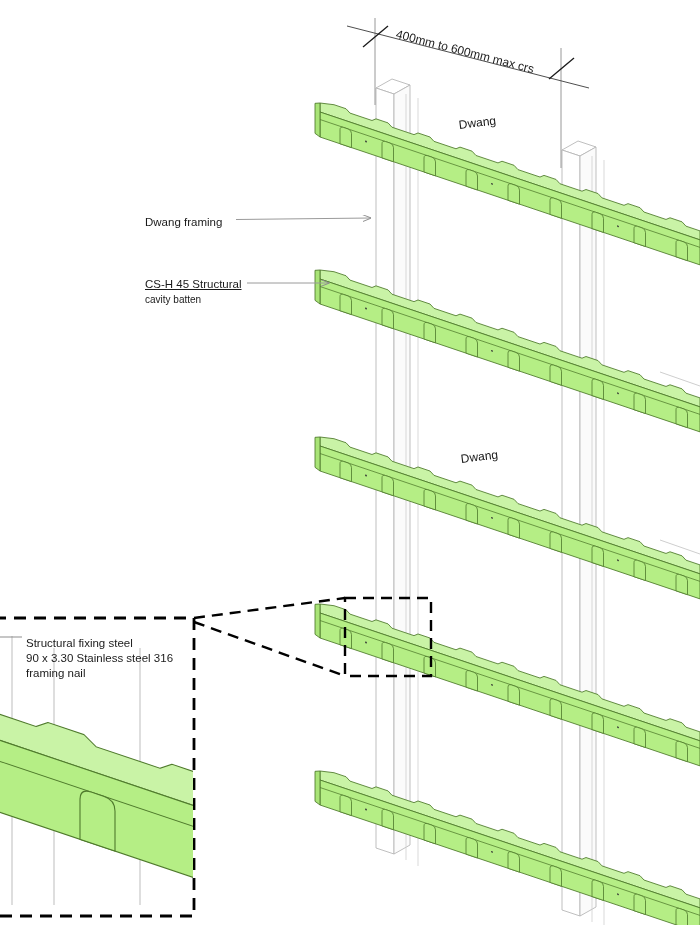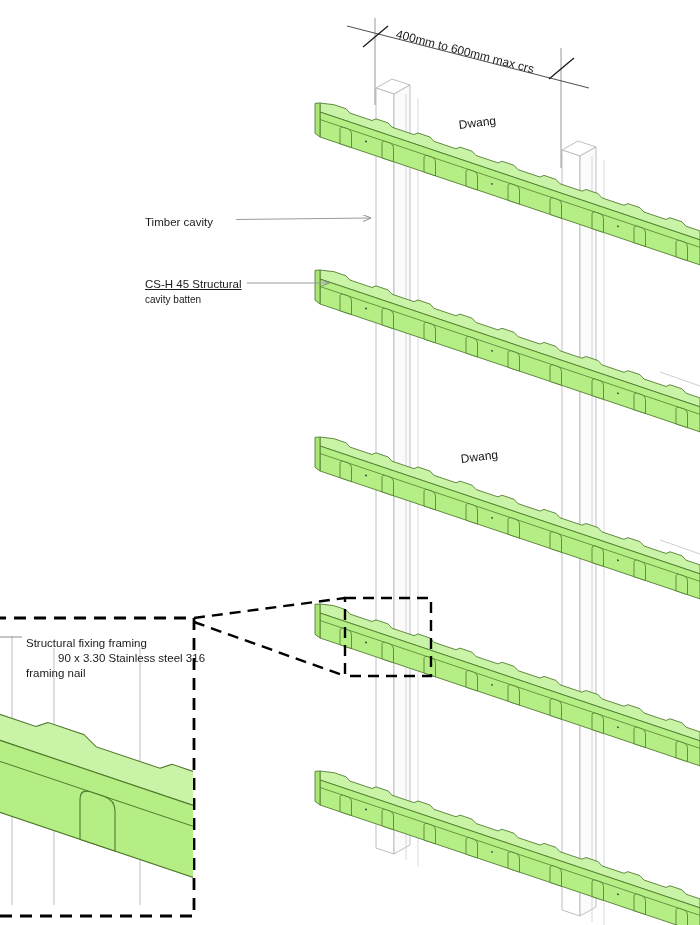--- a/index.html
+++ b/index.html
@@ -160,25 +160,25 @@
           <path d="M200,72 L200,32 Q200,21 211,21 L224,21 Q235,21 235,32 L235,72 Z"></path>
           <path d="M324,72 L324,32 Q324,21 335,21 L348,21 Q359,21 359,32 L359,72 Z"></path>
           <path d="M76,72 L76,32 Q76,21 87,21 L100,21 Q111,21 111,32 L111,72 Z"></path>
         </g>
       </g>
     </g>
   </svg>
 
   <div class="lbl" style="left:398px;top:27px;transform:rotate(14.5deg);transform-origin:left top;font-size:12px;">400mm to 600mm max crs</div>
 
-  <div class="lbl" style="left:145px;top:215px;font-size:11.5px;">Timber cavity</div>
+  <div class="lbl" style="left:145px;top:215px;font-size:11.5px;">Dwang framing</div>
 
   <div class="lbl" style="left:145px;top:277px;font-size:11.5px;text-decoration:underline;">CS-H 45 Structural</div>
   <div class="lbl" style="left:145px;top:292px;font-size:10px;">cavity batten</div>
 
   <div class="lbl" style="left:458px;top:118px;transform:rotate(-7deg);transform-origin:left top;font-size:12px;">Dwang</div>
   <div class="lbl" style="left:460px;top:452px;transform:rotate(-7deg);transform-origin:left top;font-size:12px;">Dwang</div>
 
-  <div class="lbl" style="left:26px;top:636px;font-size:11.5px;">Structural fixing framing</div>
-  <div class="lbl" style="left:26px;top:651px;font-size:11.5px;margin-left:32px;">90 x 3.30 Stainless steel 316</div>
+  <div class="lbl" style="left:26px;top:636px;font-size:11.5px;">Structural fixing steel</div>
+  <div class="lbl" style="left:26px;top:651px;font-size:11.5px;">90 x 3.30 Stainless steel 316</div>
   <div class="lbl" style="left:26px;top:666px;font-size:11.5px;text-align:center;">framing nail</div>
 
 </div>
 
 </body></html>

